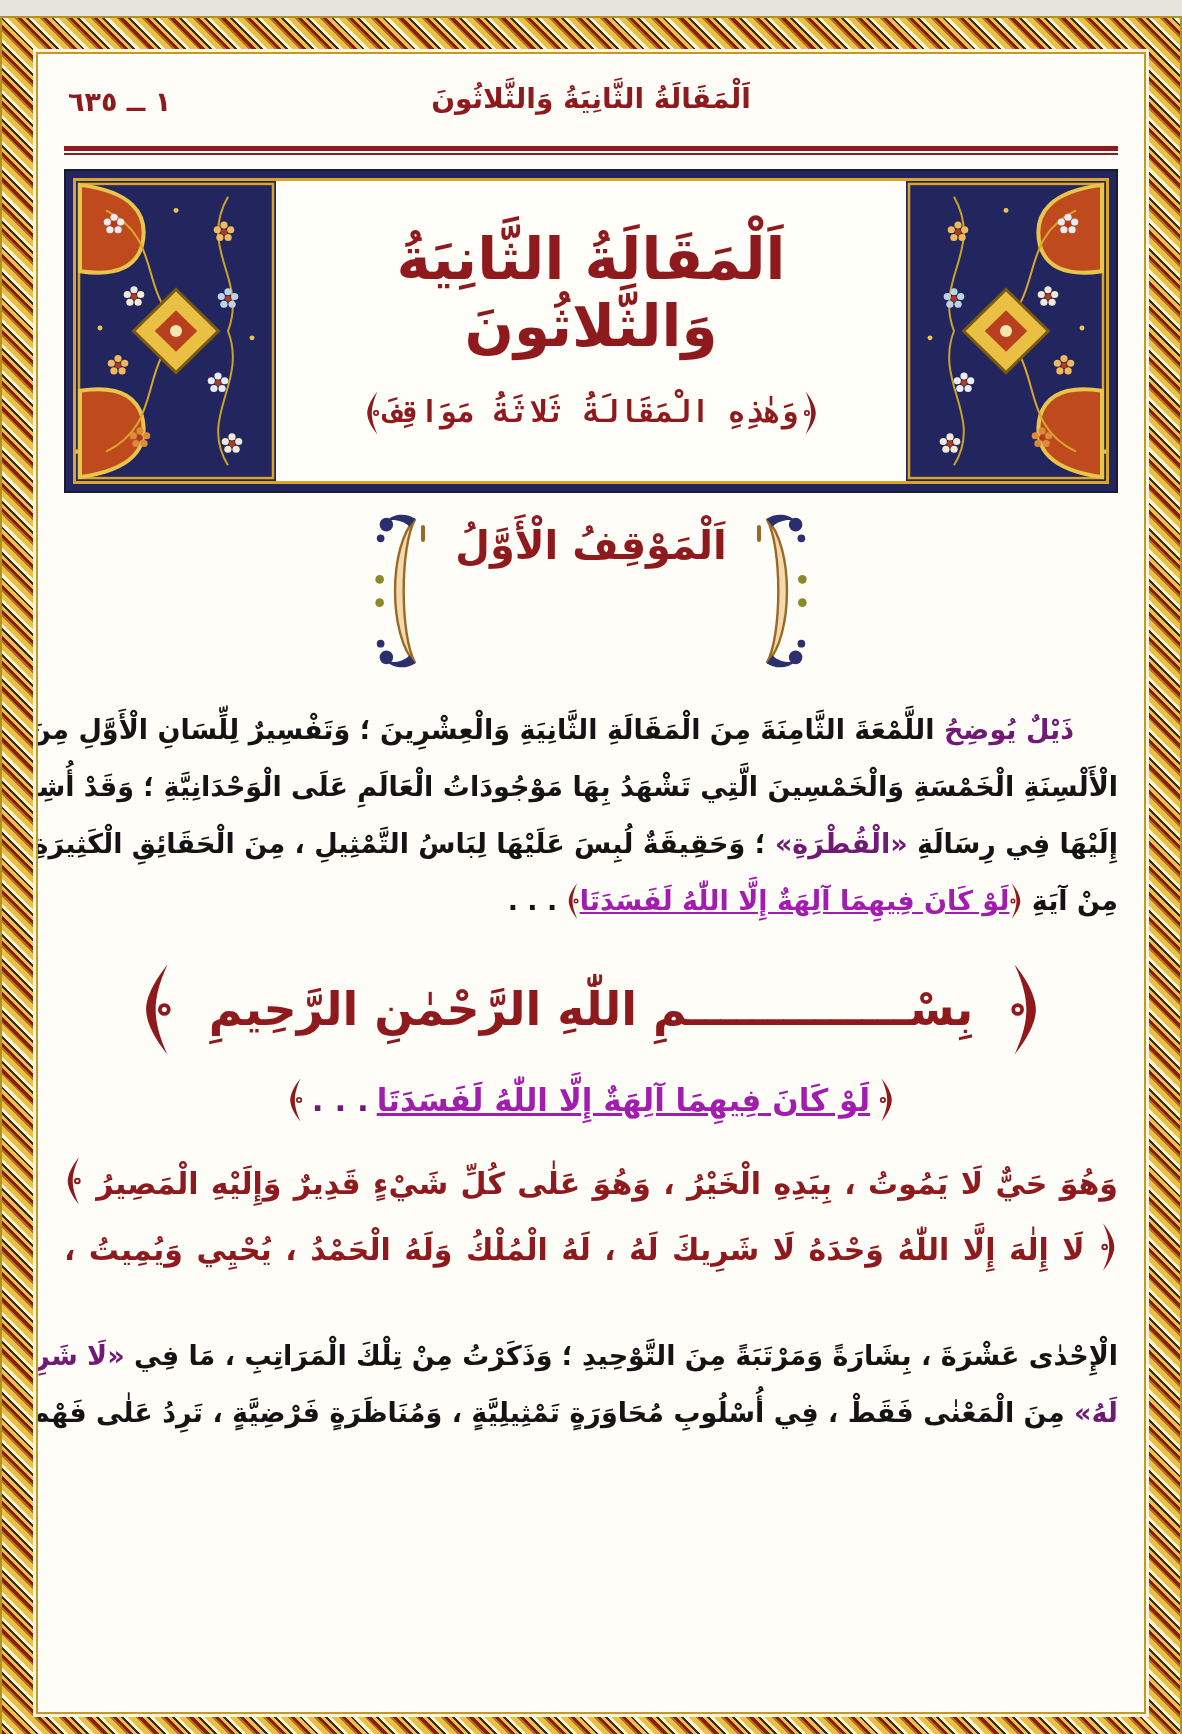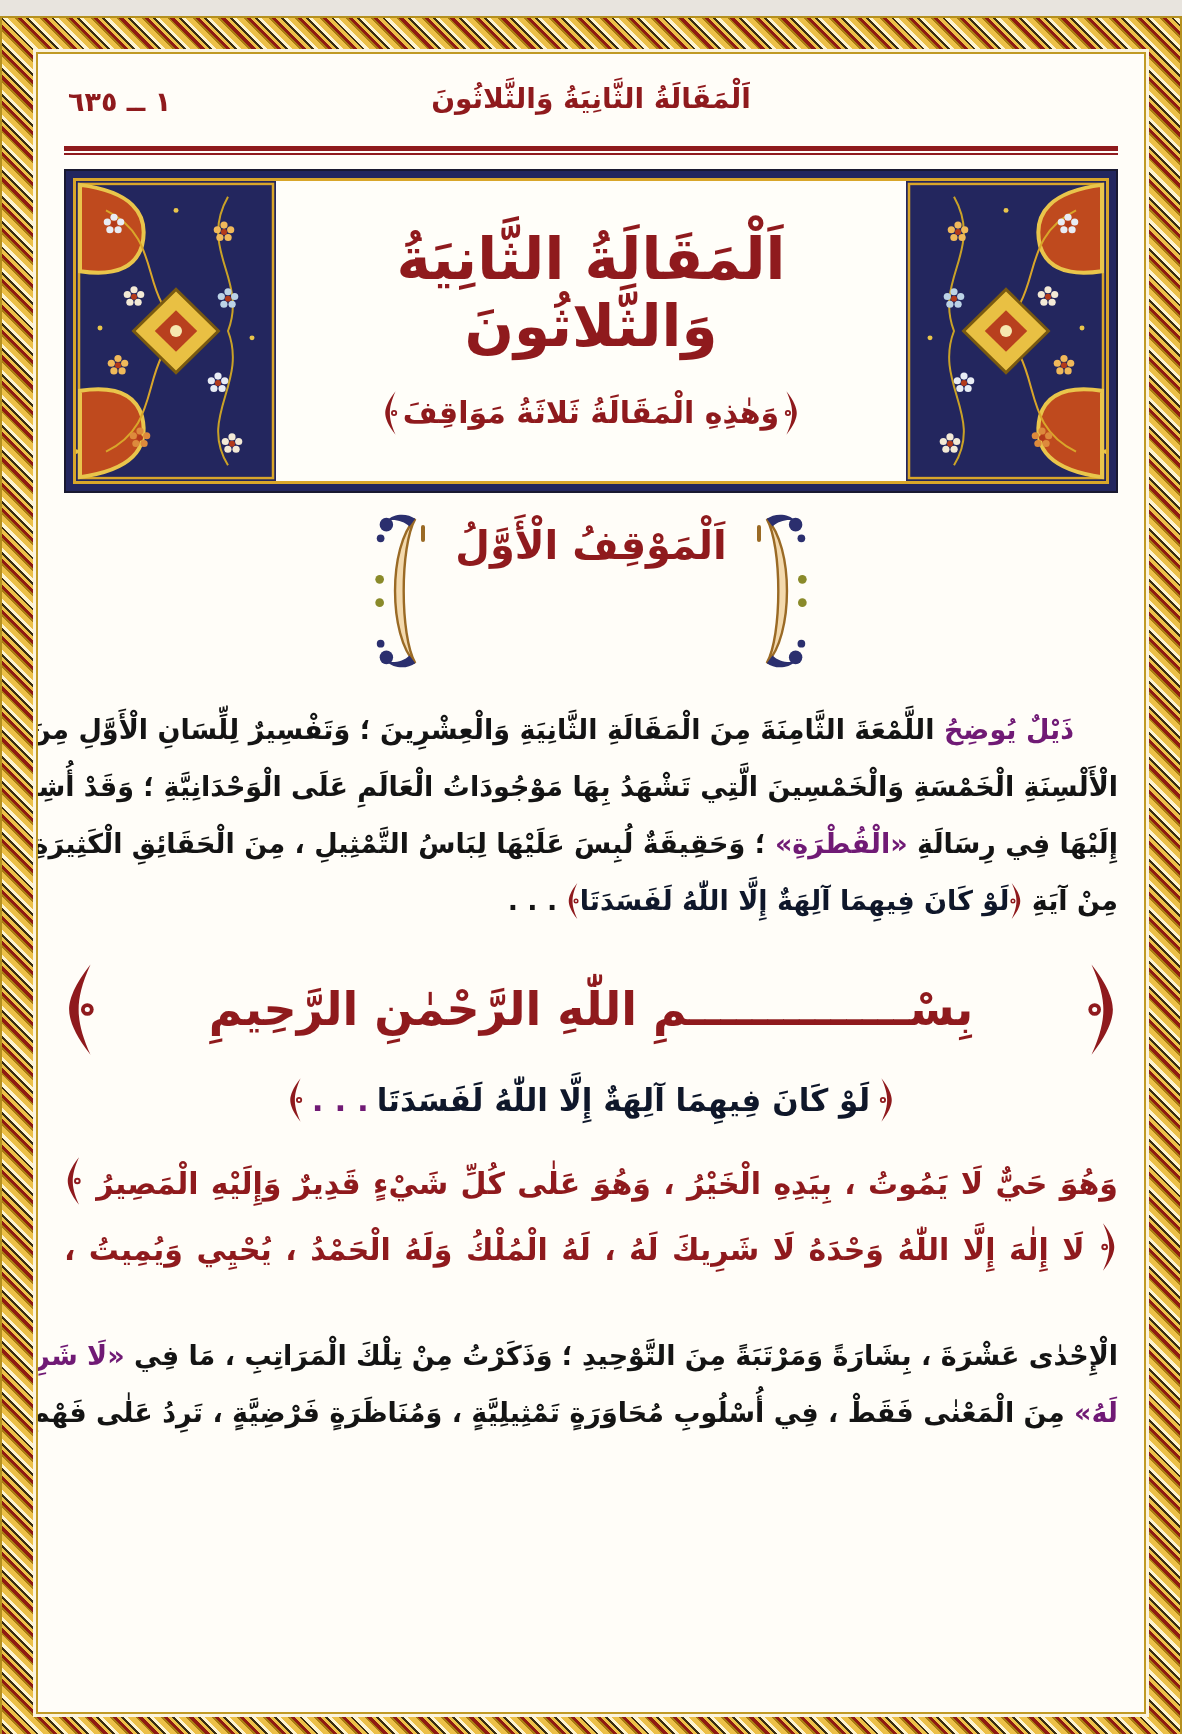--- a/index.html
+++ b/index.html
@@ -29,41 +29,41 @@
 
   
   .banner{margin-top:14px;border:2px solid #191930;}
   .bf2{border:7px solid #23265e;}
   .bf3{border:3px solid #d9a62a;background:#fffef9;}
   .banner-row{display:flex;direction:ltr;height:300px;}
   .panel{width:200px;height:300px;flex:0 0 auto;display:block;}
   .panel.right{transform:scaleX(-1);}
   .banner-center{flex:1;display:flex;flex-direction:column;align-items:center;justify-content:center;}
   .banner-title{color:#8f1a1d;font-size:58px;font-weight:700;line-height:1.15;text-align:center;}
-  .banner-subtitle{margin-top:30px;color:#8f1a1d;font-size:30px;font-weight:700;display:flex;align-items:center;gap:4px;direction:rtl;}
+  .banner-subtitle{margin-top:30px;color:#8f1a1d;font-size:30px;font-weight:700;display:flex;align-items:center;gap:4px;direction:rtl;font-family:Liberation Mono, monospace;}
 
   
   .cartouche{width:440px;margin:18px auto 0;display:flex;direction:ltr;align-items:stretch;height:160px;}
   .cart-end{width:50px;height:160px;flex:0 0 auto;}
   .cart-end.right{transform:scaleX(-1);}
   .cart-mid{flex:1;display:flex;flex-direction:row;justify-content:space-between;padding:14px 0;}
   .cart-bar{height:13px;border:2px solid #9a6a25;border-radius:9px;
     background:linear-gradient(to bottom,#fbeed3,#ecc892 55%,#d9a35f);}
   .cart-label{text-align:center;color:#8f1a1d;font-size:40px;font-weight:700;line-height:1;}
 
   
   .para{margin-top:30px;font-size:27px;font-weight:700;}
   .bline{line-height:57px;text-align:justify;text-align-last:justify;white-space:nowrap;}
   .bline.last{text-align-last:right;}
   .bline.indent{padding-right:44px;}
   .red{color:#701a75;}
-  .blue{color:#0f172a;}
-
-  
-  .bismillah{margin-top:26px;height:108px;display:flex;align-items:center;justify-content:space-between;gap:34px;direction:rtl;}
+  .blue{color:#a21caf;text-decoration:underline;}
+
+  
+  .bismillah{margin-top:26px;height:108px;display:flex;align-items:center;justify-content:center;gap:34px;direction:rtl;}
   .bismillah-text{color:#8f1a1d;font-size:46px;font-weight:700;line-height:1;}
   .bp{width:34px;height:95px;}
 
   
   .verse-line{margin-top:4px;height:66px;display:flex;align-items:center;justify-content:center;gap:8px;direction:rtl;font-weight:700;font-size:31px;}
   .vb{width:16px;height:46px;}
 
   
   .hadith{margin-top:18px;color:#8f1a1d;font-size:30px;font-weight:700;}
   .hline{line-height:66px;text-align:justify;text-align-last:justify;white-space:nowrap;}

